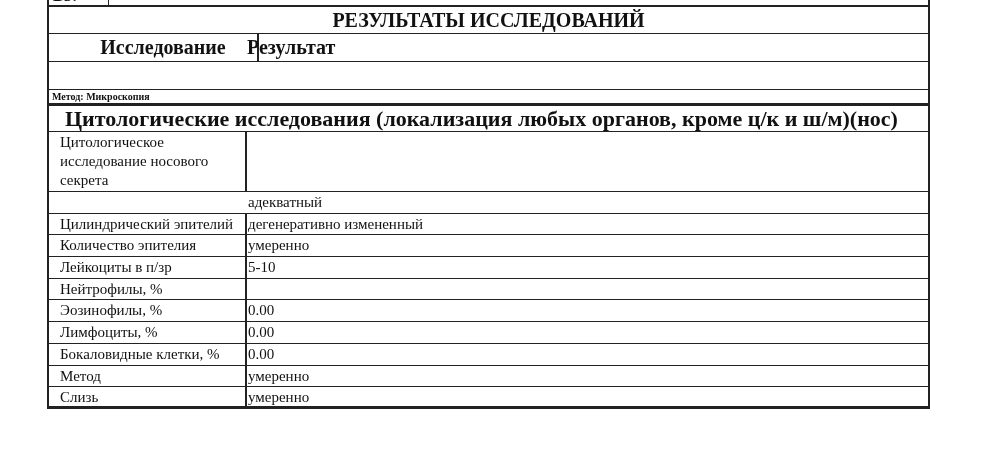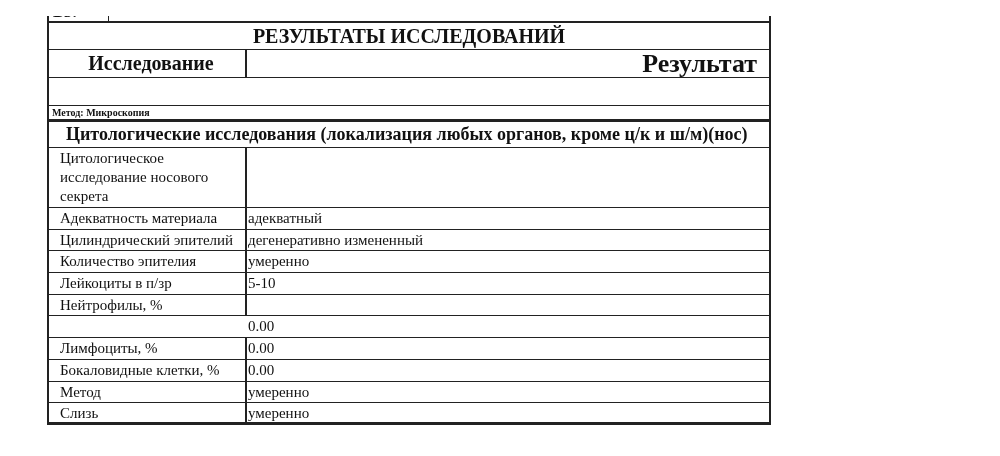--- a/index.html
+++ b/index.html
@@ -1,37 +1,37 @@
 <!DOCTYPE html>
 <html><head>
   <meta charset="utf-8">
   <style>
     html, body { margin: 0; padding: 0; background: #ffffff; }
     body { width: 1000px; height: 456px; overflow: hidden; position: relative;
            font-family: "Liberation Serif", "DejaVu Serif", serif; color: #111; }
-    .sheet { position: absolute; left: 47px; top: 0; width: 724px; margin-top: 16px; }
+    .sheet { position: absolute; left: 47px; top: 0; width: 883px; }
     .row { position: relative; border-left: 2px solid #222; border-right: 2px solid #222;
            border-bottom: 1.5px solid #222; box-sizing: border-box; }
     .cell { position: absolute; top: 0; bottom: 0; box-sizing: border-box; overflow: hidden; }
     .clip-top { height: 6px; overflow: hidden; }
     .clip-top .c1 { left: 0; width: 60px; border-right: 1.5px solid #222;
                     font-weight: bold; font-size: 16px; line-height: 6px; padding-left: 4px; }
     .clip-top .c1 span { position: relative; top: -7px; }
     .title-row { height: 28px; border-top: 1px solid #222; }
     .title-row .cell { left: 0; right: 0; text-align: center; font-weight: bold; font-size: 20px; line-height: 27px; }
     .header-row { height: 28px; }
-    .header-row .c1 { left: 0; width: 198px; border-right: 2px solid #222; text-align: center;
+    .header-row .c1 { left: 12px; width: 198px; border-right: 2px solid #222; text-align: center;
                       font-weight: bold; font-size: 20px; line-height: 27px; padding-left: 8px; }
-    .header-row .c2 { left: 198px; right: 12px; text-align: right; font-weight: bold; font-size: 26px; line-height: 27px; }
+    .header-row .c2 { left: 198px; right: 12px; text-align: left; font-weight: bold; font-size: 20px; line-height: 27px; }
     .empty-row { height: 28px; }
     .method-row { height: 16px; border-bottom: 3px solid #222; }
     .method-row .cell { left: 0; right: 0; font-weight: bold; font-size: 10px;
                         line-height: 14px; padding-left: 3px; }
     .section-row { height: 26px; }
-    .section-row .cell { left: 14px; right: 0; font-weight: bold; font-size: 18px; line-height: 25px; padding-left: 3px; }
+    .section-row .cell { left: 0; right: 0; font-weight: bold; font-size: 22px; line-height: 25px; padding-left: 16px; }
     .data-row { height: 21.7px; }
     .data-row.tall { height: 60px; }
     .data-row .c1 { left: 0; width: 198px; border-right: 2px solid #222; font-size: 15px;
                     line-height: 20px; padding-left: 11px; }
     .data-row.tall .c1 { line-height: 19px; padding-top: 1px; }
     .data-row .c2 { left: 198px; right: 0; font-size: 15px; line-height: 20px; padding-left: 1px; }
     .data-row.last { border-bottom: 3px solid #222; }
   </style>
 </head>
 <body>
@@ -59,39 +59,39 @@
 
   <div class="row section-row">
     <div class="cell">Цитологические исследования (локализация любых органов, кроме ц/к и ш/м)(нос)</div>
   </div>
 
   <div class="row data-row tall">
     <div class="cell c1">Цитологическое исследование носового секрета</div>
     <div class="cell c2"></div>
   </div>
   <div class="row data-row">
-    <div class="cell c1">Адекватность материала</div>
     <div class="cell c2">адекватный</div>
   </div>
   <div class="row data-row">
     <div class="cell c1">Цилиндрический эпителий</div>
     <div class="cell c2">дегенеративно измененный</div>
   </div>
   <div class="row data-row">
     <div class="cell c1">Количество эпителия</div>
     <div class="cell c2">умеренно</div>
   </div>
   <div class="row data-row">
     <div class="cell c1">Лейкоциты в п/зр</div>
     <div class="cell c2">5-10</div>
   </div>
   <div class="row data-row">
     <div class="cell c1">Нейтрофилы, %</div>
   </div>
   <div class="row data-row">
+    <div class="cell c1">Эозинофилы, %</div>
     <div class="cell c2">0.00</div>
   </div>
   <div class="row data-row">
     <div class="cell c1">Лимфоциты, %</div>
     <div class="cell c2">0.00</div>
   </div>
   <div class="row data-row">
     <div class="cell c1">Бокаловидные клетки, %</div>
     <div class="cell c2">0.00</div>
   </div>

